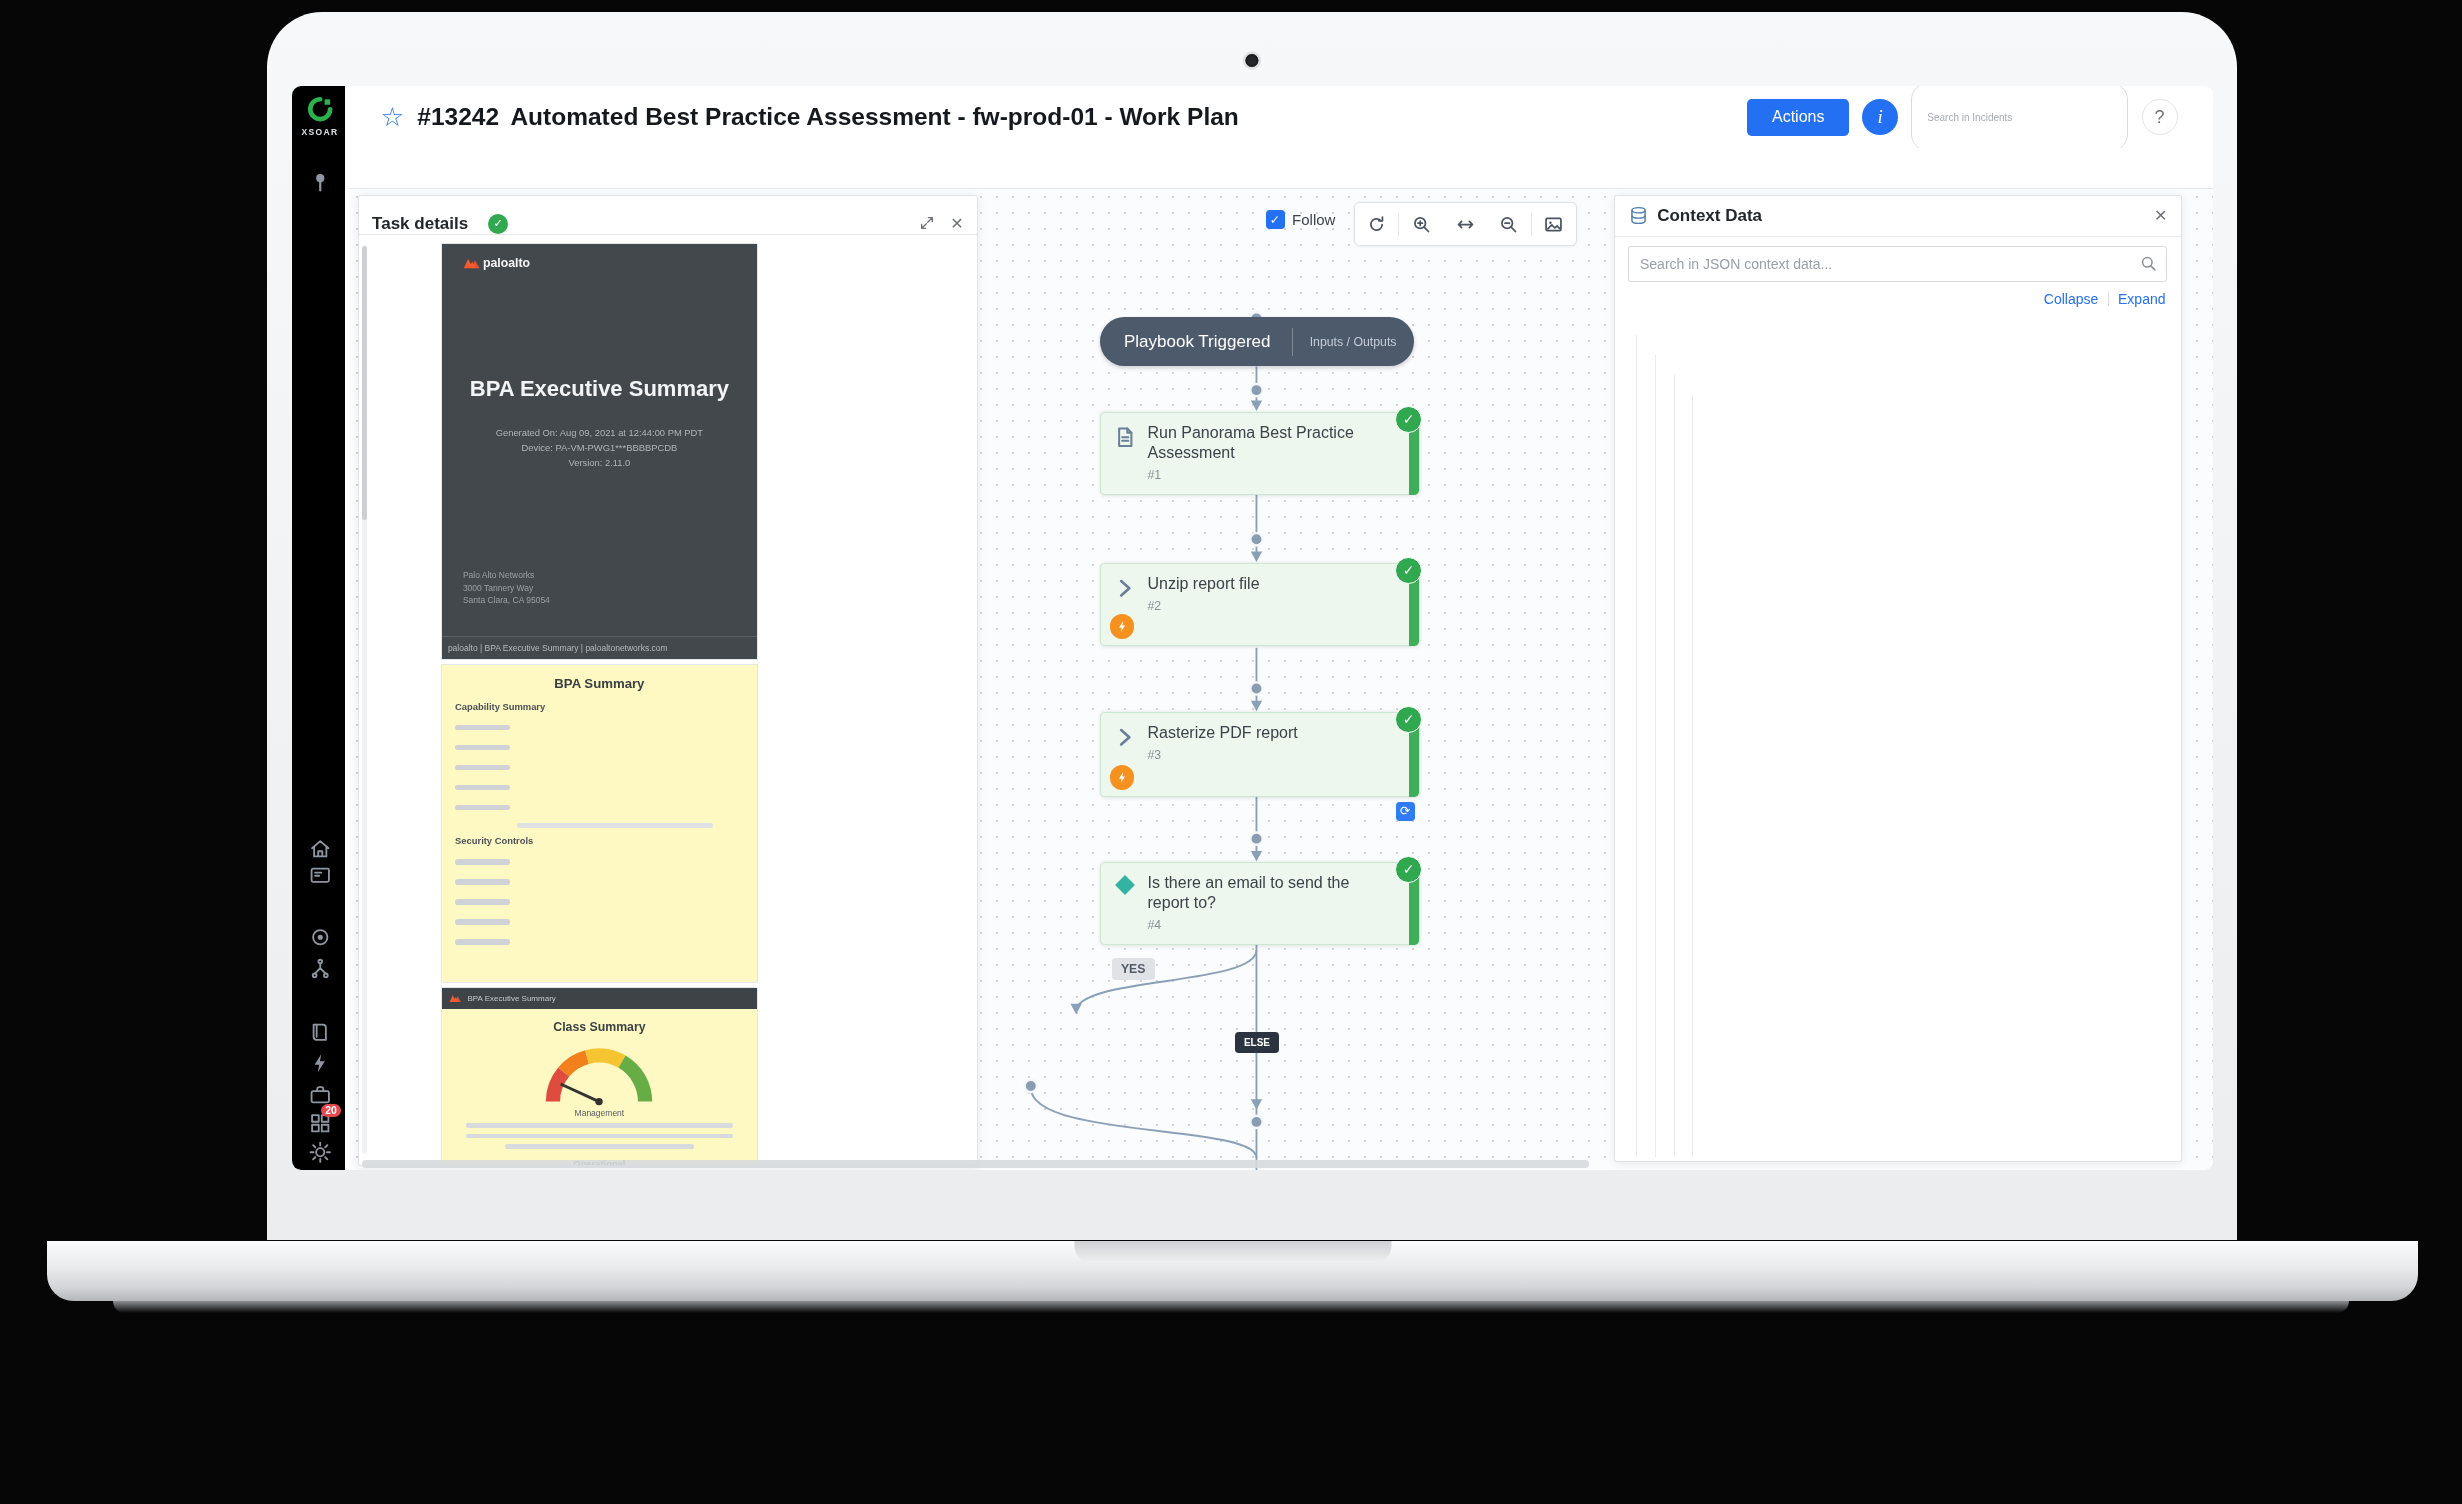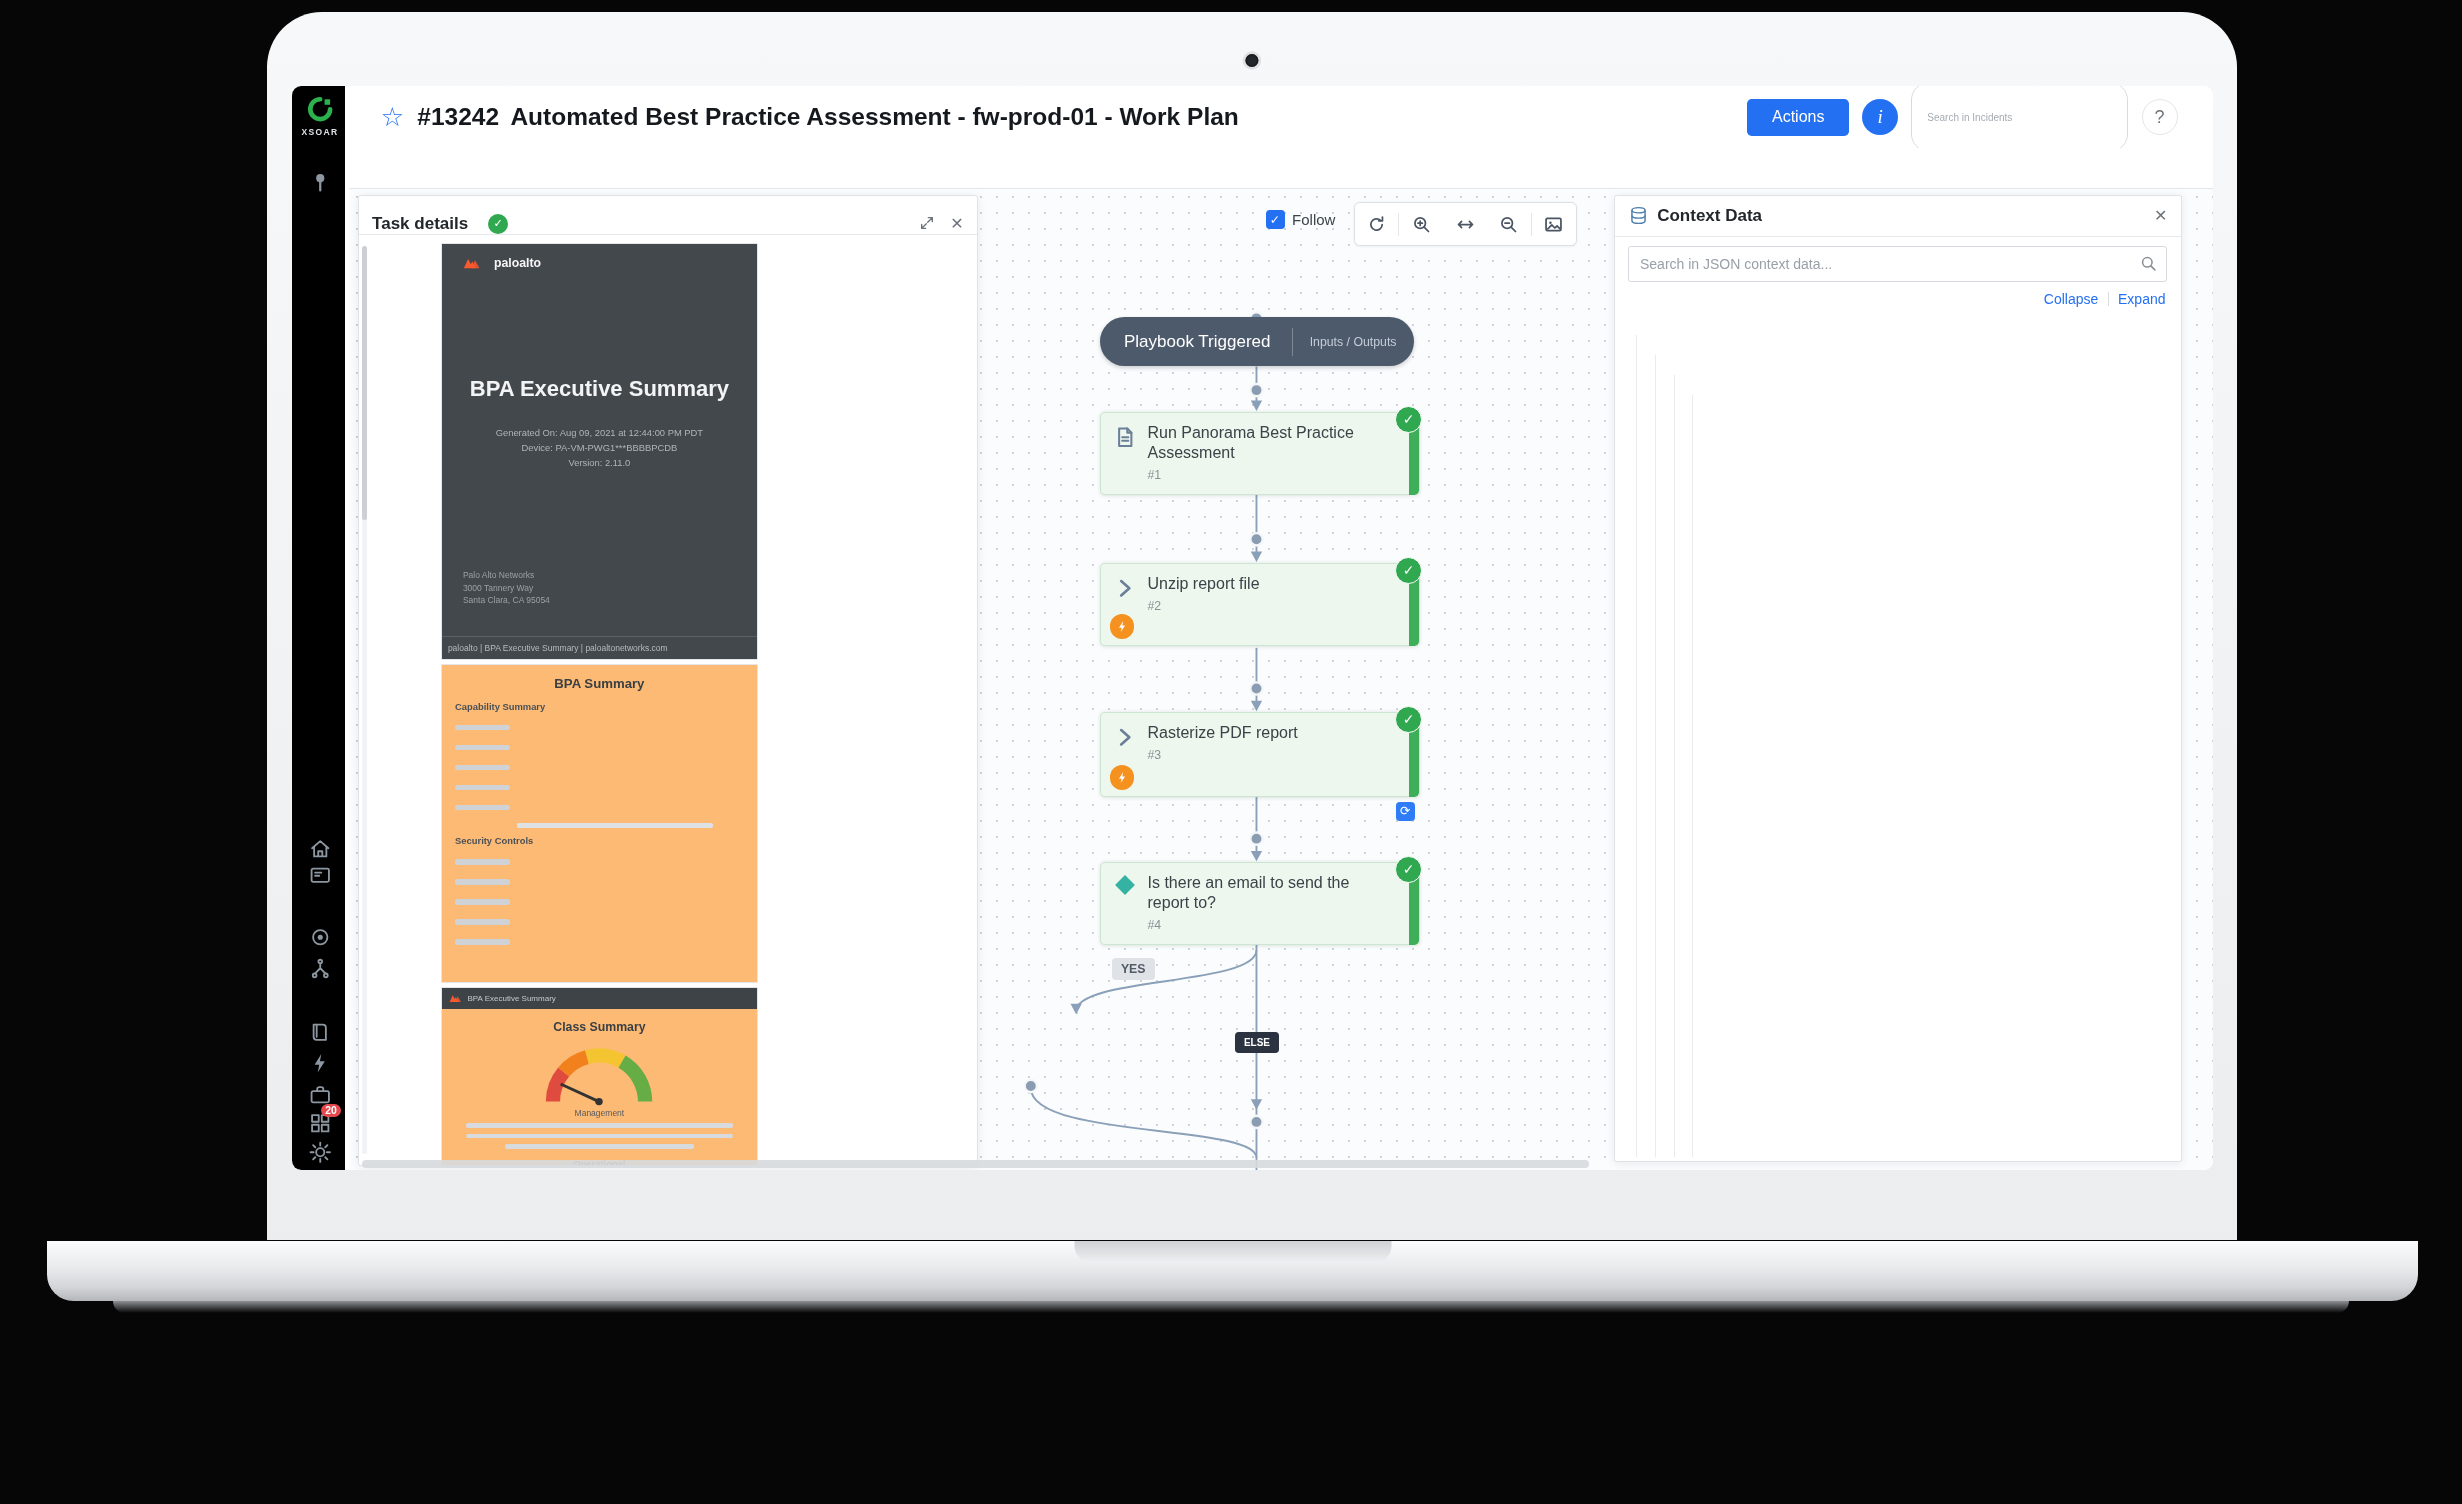--- a/index.html
+++ b/index.html
@@ -100,23 +100,23 @@
   .tp-check{width:20px;height:20px;border-radius:50%;background:#2fa84f;color:#fff;font-size:11.3px;
             display:flex;align-items:center;justify-content:center;}
   .phdr-actions{margin-left:auto;display:flex;align-items:center;gap:15px;color:#6d737b;}
   .phdr-actions svg{width:16px;height:16px;stroke:currentColor;fill:none;stroke-width:2;stroke-linecap:round;}
   .x-glyph{font-size:16px;color:#6d737b;line-height:1;}
   .tbody{flex:1;position:relative;overflow:hidden;}
   .vscroll{position:absolute;left:2.8px;top:11.3px;bottom:11.3px;width:5.7px;background:#f1f2f4;border-radius:2.8px;}
   .vthumb{position:absolute;left:0;top:0;width:5.7px;height:274px;background:#ccd0d5;border-radius:2.8px;}
 
   .pdf{position:absolute;left:83px;top:9.4px;width:315px;}
-  .pdf-page{margin-bottom:5.7px;box-shadow:0 0 0 0.9px #e1e4e8;background:#fdba74;position:relative;}
+  .pdf-page{margin-bottom:5.7px;box-shadow:0 0 0 0.9px #e1e4e8;background:#fef9c3;position:relative;}
   .p1{background:#43484d;height:415px;color:#fff;}
-  .p1-logo{position:absolute;left:21px;top:11.3px;display:flex;align-items:center;gap:14px;}
+  .p1-logo{position:absolute;left:21px;top:11.3px;display:flex;align-items:center;gap:3px;}
   .p1-logo span{font-size:12.3px;font-weight:700;color:#f4f5f6;}
   .p1-title{position:absolute;left:0;right:0;top:132px;text-align:center;font-size:22px;font-weight:600;color:#f2f4f5;}
   .p1-meta{position:absolute;left:0;right:0;top:181px;text-align:center;font-size:9.4px;line-height:15px;color:#aeb4b9;}
   .p1-addr{position:absolute;left:21px;bottom:53px;font-size:8.5px;line-height:12.3px;color:#9aa0a5;}
   .p1-footer{position:absolute;left:0;right:0;bottom:0;height:22.7px;border-top:0.9px solid #5c6166;display:flex;
              align-items:center;padding:0 6px;font-size:8.5px;color:#b6bbc0;}
   .p2{height:317px;padding:9.4px 13.2px;box-sizing:border-box;}
   .p2-title{text-align:center;font-size:13.2px;font-weight:700;color:#3a3f44;margin:1.9px 0 9.4px;}
   .p2-sec{font-size:9.4px;font-weight:700;color:#4a5056;margin:7.6px 0 5.7px;}
   .brow{display:flex;align-items:center;gap:7.6px;height:20px;}

